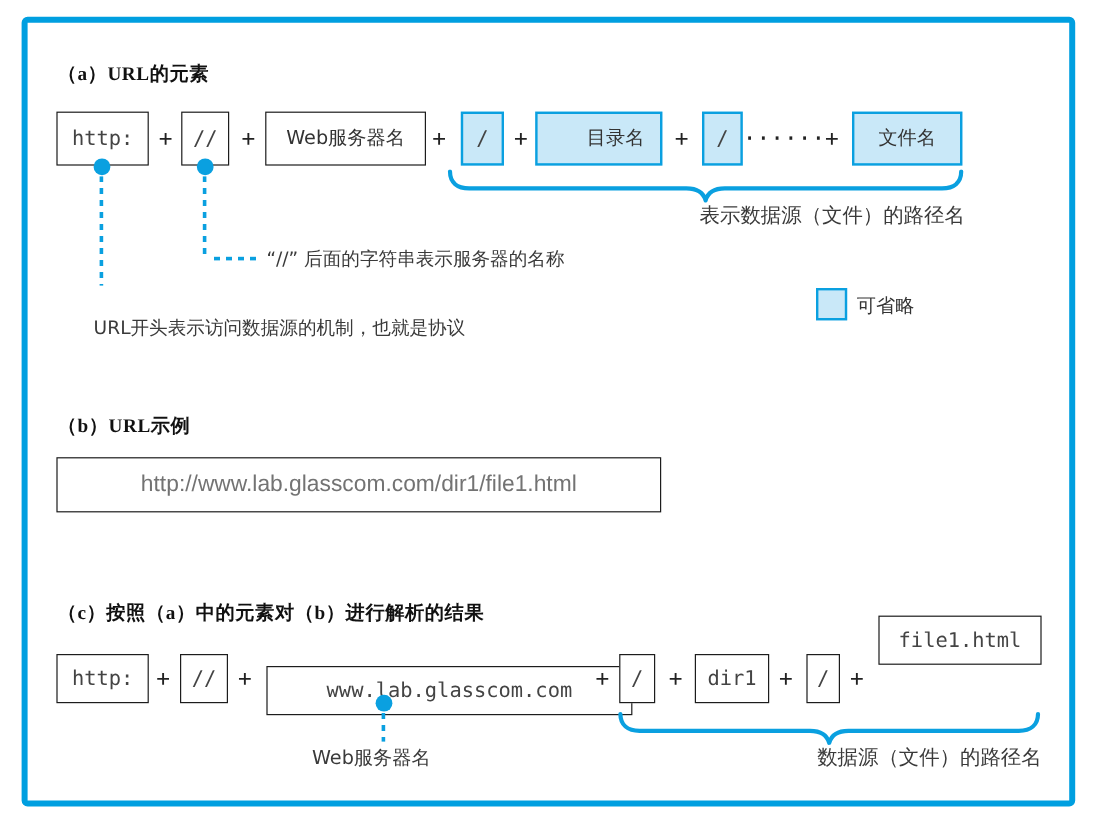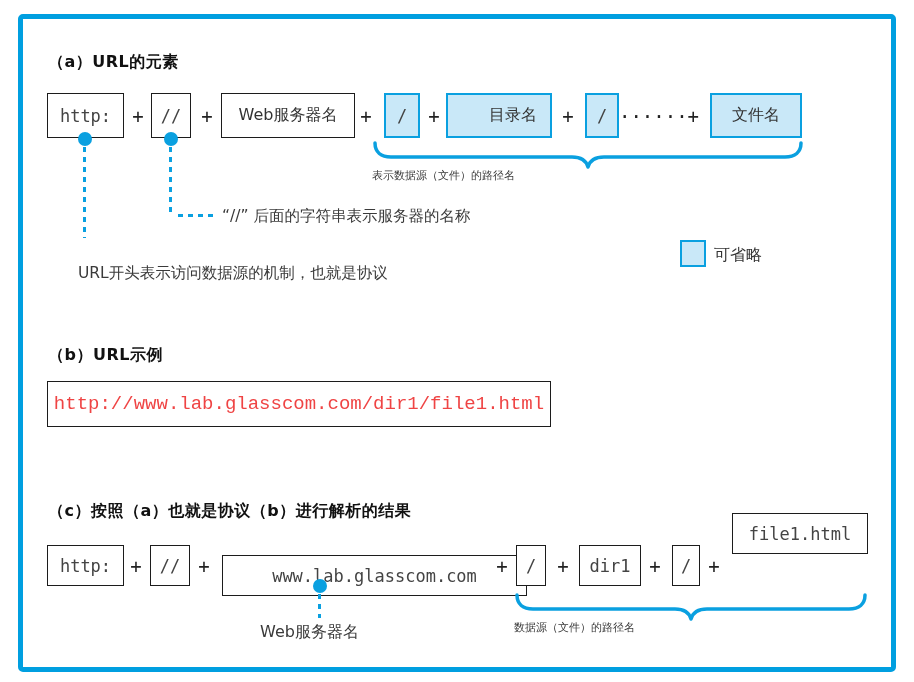--- a/index.html
+++ b/index.html
@@ -6,44 +6,44 @@
   #canvas{
     position:relative;width:914px;height:682px;background:#fff;overflow:hidden;
     font-family:"DejaVu Sans","Liberation Sans",sans-serif;
   }
   .frame{
     position:absolute;left:18px;top:14px;width:878px;height:658px;
     box-sizing:border-box;border:5px solid #009fe0;border-radius:5px;
   }
   .sec-title{
     position:absolute;font-weight:bold;font-size:16px;color:#111;
-    white-space:nowrap;letter-spacing:0.5px;
+    white-space:nowrap;letter-spacing:0.5px;font-family:Liberation Serif, serif;
   }
   .ebox{
     position:absolute;box-sizing:border-box;border:1.5px solid #1c1c1c;background:#fff;
     display:flex;align-items:center;justify-content:center;
     font-family:"DejaVu Sans Mono","Liberation Mono",monospace;
     font-size:17px;color:#444;white-space:nowrap;
   }
   .ebox.cn{font-family:"DejaVu Sans","Liberation Sans",sans-serif;font-size:16px;color:#333;}
   .ebox.optional{background:#c9e8f8;border:2px solid #0aa0e0;}
   .plus{
     position:absolute;display:flex;align-items:center;justify-content:center;
     font-size:19px;color:#222;font-family:"DejaVu Sans Mono","Liberation Mono",monospace;
     white-space:nowrap;
   }
   .annot{position:absolute;font-size:15.5px;color:#3a3a3a;white-space:nowrap;}
   .dot{position:absolute;width:14px;height:14px;border-radius:50%;background:#0aa0e0;}
   .vdash{position:absolute;width:3px;background:repeating-linear-gradient(to bottom,#0aa0e0 0 5px,transparent 5px 10px);}
   .hdash{position:absolute;height:3px;background:repeating-linear-gradient(to right,#0aa0e0 0 5px,transparent 5px 10px);}
   .brace{position:absolute;}
-  .brace-label{position:absolute;text-align:left;font-size:11px;color:#3a3a3a;white-space:nowrap;}
+  .brace-label{position:absolute;text-align:right;font-size:17px;color:#3a3a3a;white-space:nowrap;}
   .mono-big{
-    font-family:Liberation Mono, monospace;
-    font-size:19px;color:#ef4444;
+    font-family:Liberation Sans, sans-serif;
+    font-size:19px;color:#737373;
   }
 </style>
 </head>
 <body>
 
 <div id="canvas">
   <div class="frame"></div>
 
   <div class="sec-title" style="left:48px;top:52px;">（a）URL的元素</div>
 
@@ -74,21 +74,21 @@
   <div class="vdash" style="left:169px;top:147px;height:69px;"></div>
   <div class="hdash" style="left:178px;top:214px;width:36px;"></div>
   <div class="annot" style="left:222px;top:206px;">“//” 后面的字符串表示服务器的名称</div>
 
   <div class="ebox optional" style="left:680px;top:240px;width:26px;height:27px;"></div>
   <div class="annot" style="left:714px;top:245px;font-size:16px;color:#333;">可省略</div>
 
   <div class="sec-title" style="left:48px;top:345px;">（b）URL示例</div>
   <div class="ebox mono-big" style="left:47px;top:381px;width:504px;height:46px;">http://www.lab.glasscom.com/dir1/file1.html</div>
 
-  <div class="sec-title" style="left:48px;top:501px;">（c）按照（a）也就是协议（b）进行解析的结果</div>
+  <div class="sec-title" style="left:48px;top:501px;">（c）按照（a）中的元素对（b）进行解析的结果</div>
 
   <div class="ebox" style="left:47px;top:545px;width:77px;height:41px;">http:</div>
   <div class="plus" style="left:126px;top:545px;width:20px;height:41px;">+</div>
   <div class="ebox" style="left:150px;top:545px;width:40px;height:41px;">//</div>
   <div class="plus" style="left:194px;top:545px;width:20px;height:41px;">+</div>
   <div class="ebox" style="left:222px;top:527px;width:305px;height:41px;margin-top:28px;">www.lab.glasscom.com</div>
   <div class="plus" style="left:492px;top:545px;width:20px;height:41px;">+</div>
   <div class="ebox" style="left:516px;top:545px;width:30px;height:41px;">/</div>
   <div class="plus" style="left:553px;top:545px;width:20px;height:41px;">+</div>
   <div class="ebox" style="left:579px;top:545px;width:62px;height:41px;">dir1</div>

